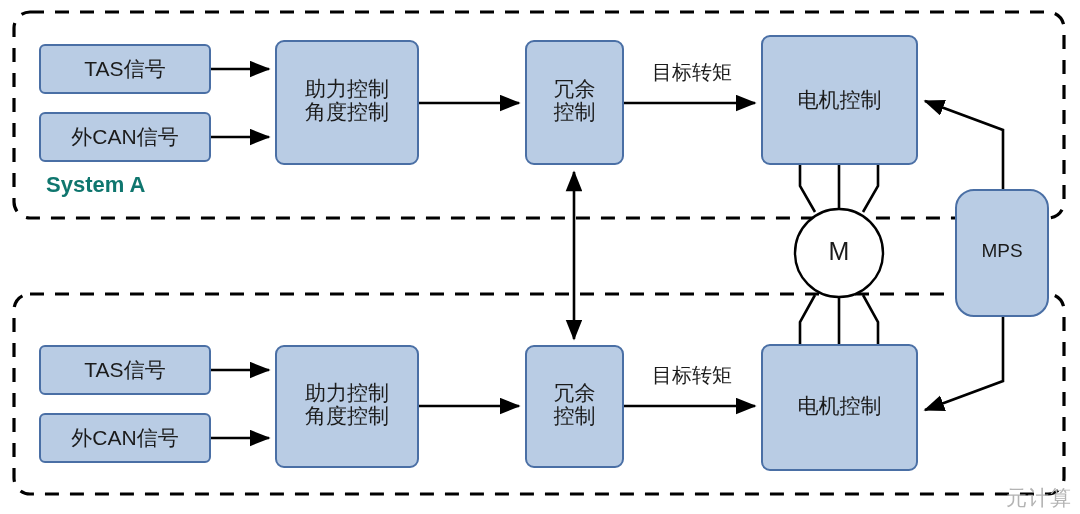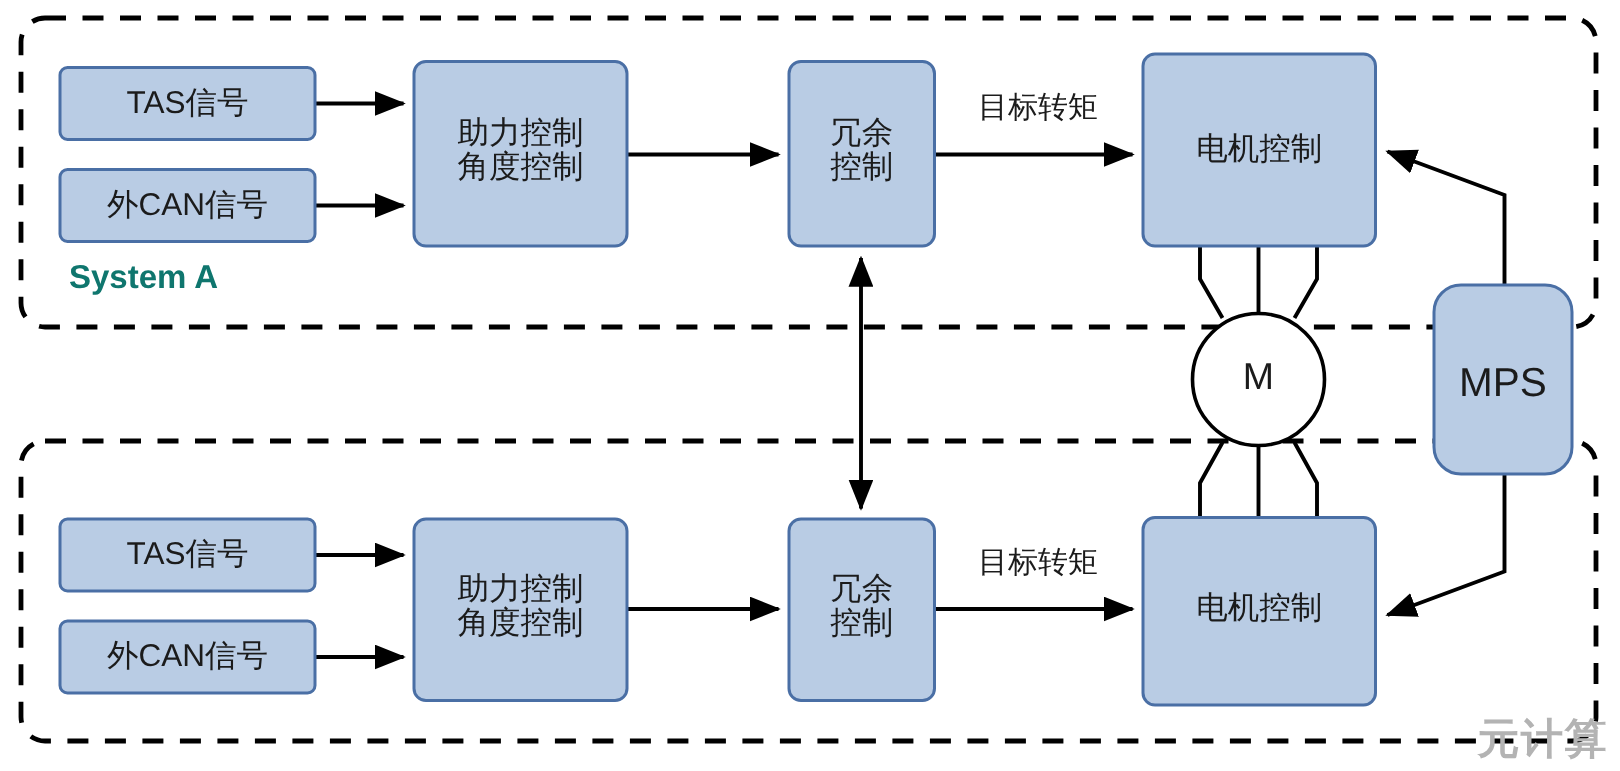--- a/index.html
+++ b/index.html
@@ -73,28 +73,28 @@
   }
   .sys-label {
     font-size: 22px;
     font-weight: 600;
     color: #0f766e;
   }
   .motor-label {
     font-size: 25px;
   }
   .mps-label {
-    font-size: 27px;
+    font-size: 19px;
   }
   .watermark {
     position: absolute;
     right: 8px;
     bottom: 2px;
-    font-size: 28px;
-    font-weight: 700;
+    font-size: 21px;
+    font-weight: 400;
     color: #b3b3b3;
     letter-spacing: 1px;
   }
 </style>
 </head>
 <body>
 
 <div id="canvas">
 
   <svg class="layer" viewBox="0 0 1080 514">

